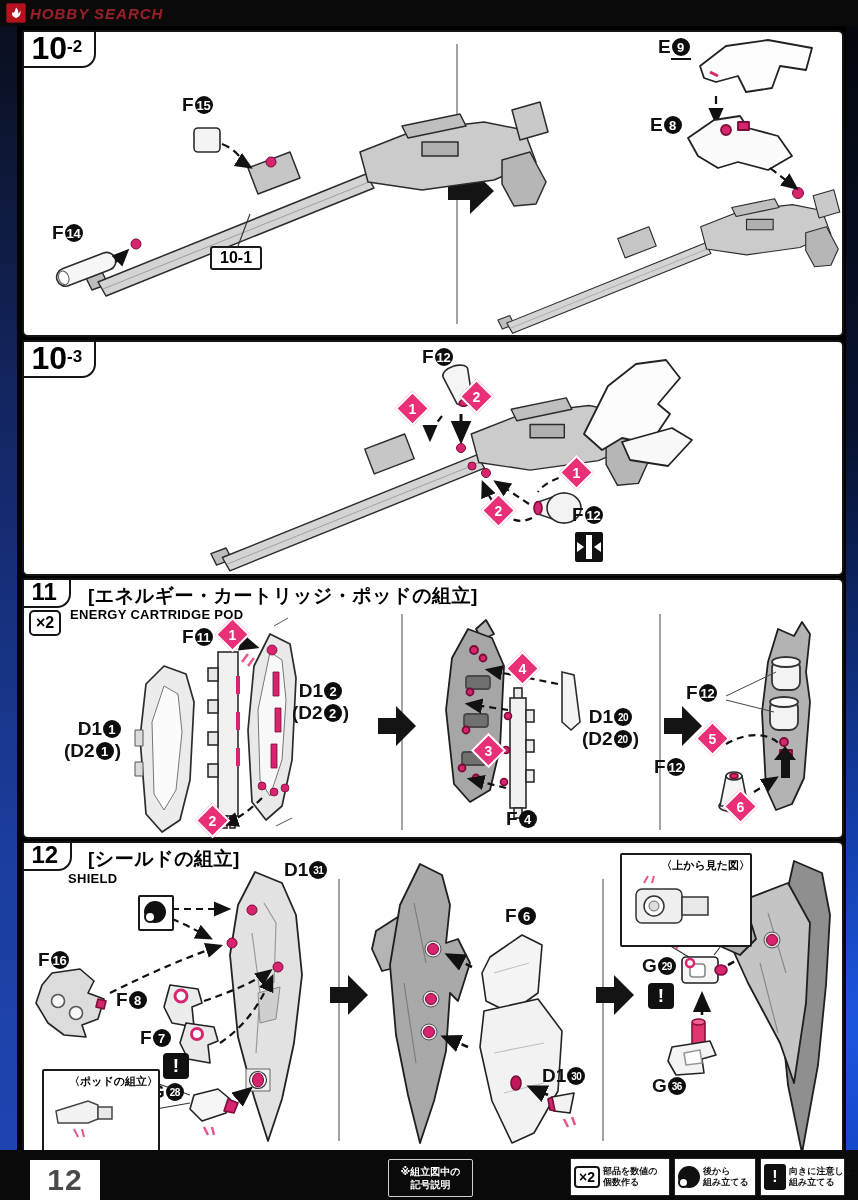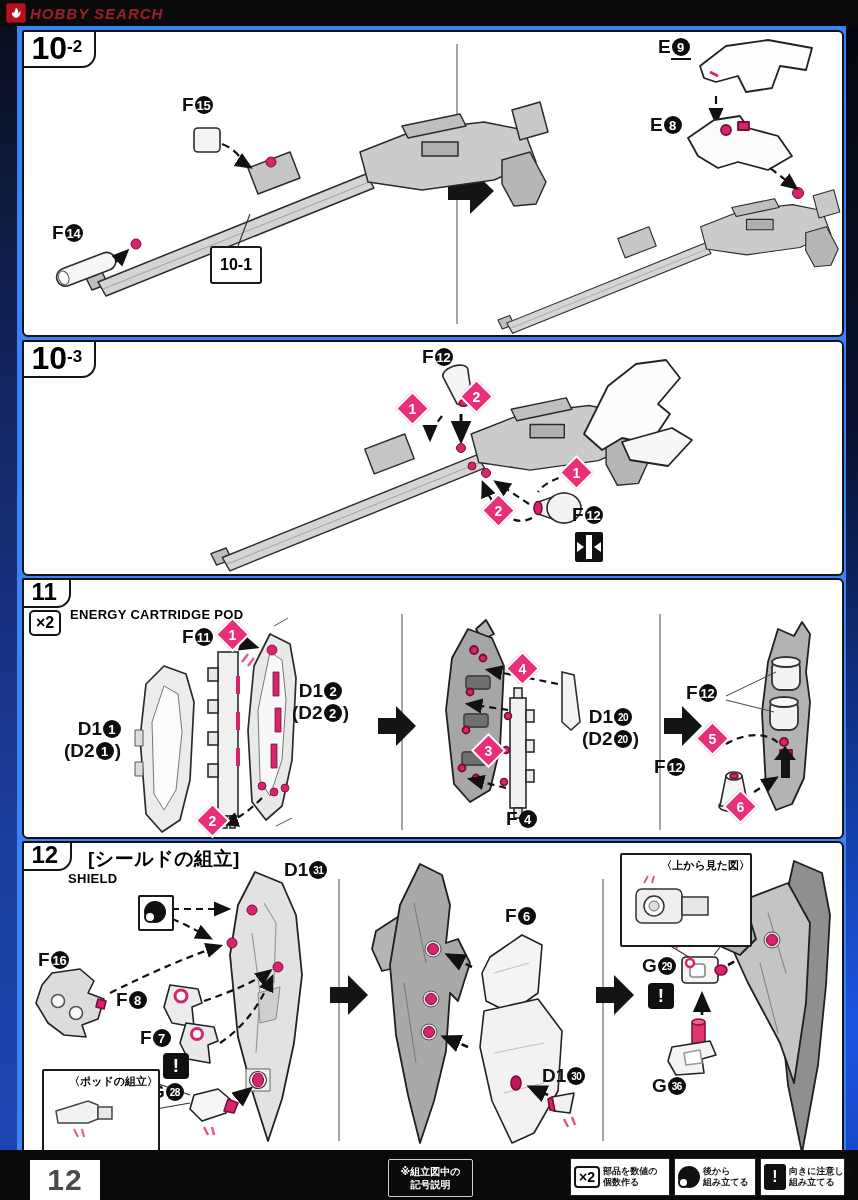--- a/index.html
+++ b/index.html
@@ -1,17 +1,17 @@
 <!DOCTYPE html>
 <html><head>
 <meta charset="utf-8">
 <style>
   html,body{margin:0;padding:0;}
   body{width:858px;height:1200px;background:#fff;font-family:"Liberation Sans","DejaVu Sans",sans-serif;position:relative;overflow:hidden;}
-  .page{position:absolute;inset:0;background:#3b82f6;}
+  .page{position:absolute;inset:0;background:#000000;}
   
   .topbar{position:absolute;left:0;top:0;width:858px;height:26px;background:#0a0a0a;display:flex;align-items:center;z-index:5;}
   .logo{display:flex;align-items:center;gap:4px;margin-left:6px;}
   .logo-box{width:18px;height:18px;background:#b5121f;border:1px solid #7e0d16;border-radius:2px;display:flex;align-items:center;justify-content:center;}
   .logo-text{color:#92222c;font-weight:bold;font-size:15px;letter-spacing:1px;text-shadow:1px 1px 0 #2a0507;font-style:italic;}
   .bottombar{position:absolute;left:0;top:1150px;width:858px;height:50px;background:#0a0a0a;z-index:5;}
   
   .edge-l{position:absolute;left:0;top:26px;width:17px;height:1174px;background:linear-gradient(180deg,#0a0f1e 0%,#13245e 30%,#1b3d9e 70%,#1e46b4 100%);}
   .edge-r{position:absolute;left:846px;top:26px;width:12px;height:1174px;background:linear-gradient(180deg,#05070d 0%,#081231 35%,#123a9e 65%,#1c55e0 85%,#1443c2 100%);}
   
@@ -29,21 +29,21 @@
   .ptitle-en{position:absolute;font-size:13px;font-weight:bold;letter-spacing:0.3px;z-index:3;}
   
   .plabel{position:absolute;font-size:19px;font-weight:bold;color:#111;display:flex;align-items:center;gap:1px;white-space:nowrap;z-index:4;}
   .plabel.two{flex-direction:column;gap:0;}
   .plabel.two .row{display:flex;align-items:center;gap:1px;}
   .plabel.two.ra{align-items:flex-end;}
   .circ{display:inline-flex;align-items:center;justify-content:center;width:18px;height:18px;border-radius:50%;background:#0d0d0d;color:#fff;font-size:13px;font-weight:bold;flex:none;}
   .circ.w2{font-size:10px;letter-spacing:-0.5px;}
   .circ.us{position:relative;}
   .circ.us:after{content:"";position:absolute;left:-1px;right:-1px;bottom:-4px;height:2px;background:#111;}
-  .subbox{position:absolute;border:2px solid #1a1a1a;border-radius:3px;background:#fff;font-weight:bold;font-size:16px;padding:8px 8px;z-index:4;}
+  .subbox{position:absolute;border:2px solid #1a1a1a;border-radius:3px;background:#fff;font-weight:bold;font-size:16px;padding:1px 8px;z-index:4;}
   
   .dia{position:absolute;width:21px;height:21px;background:#e82f77;border:2px solid #fff;transform:rotate(45deg);display:flex;align-items:center;justify-content:center;z-index:4;}
   .dia>span{transform:rotate(-45deg);color:#fff;font-weight:bold;font-size:14px;}
   
   .bs-icon{position:absolute;width:28px;height:30px;background:#101010;border-radius:2px;z-index:4;}
   .bs-icon .bar{position:absolute;left:11px;top:3px;width:6px;bottom:3px;background:#fff;}
   .bs-icon .tri{position:absolute;top:50%;margin-top:-5px;width:0;height:0;border-top:5px solid transparent;border-bottom:5px solid transparent;}
   .bs-icon .tri.l{left:2px;border-left:7px solid #fff;}
   .bs-icon .tri.r{right:2px;border-right:7px solid #fff;}
   .warn{position:absolute;width:26px;height:26px;background:#101010;border-radius:4px;color:#fff;font-weight:bold;display:flex;align-items:center;justify-content:center;z-index:4;}
@@ -303,20 +303,21 @@
       <path d="M702,164 C726,150 748,154 757,166" fill="none" stroke="#111" stroke-width="2.2" stroke-dasharray="7 5"></path>
       <path d="M730,212 L752,198" fill="none" stroke="#111" stroke-width="2.2" stroke-dasharray="7 5" marker-end="url(#ah)"></path>
       <g stroke="#2b2b2b" stroke-width="1.6">
         <ellipse cx="710" cy="226" rx="15" ry="6" fill="#f0f0f0"></ellipse>
         <polygon points="696,226 724,226 718,196 702,196" fill="#f6f6f6"></polygon>
         <ellipse cx="710" cy="196" rx="8" ry="4" fill="#ffffff"></ellipse>
         <ellipse cx="710" cy="196" rx="4" ry="2.5" fill="#d6246e" stroke="#7a0c38"></ellipse>
       </g>
     </svg>
     <div class="tab small"><span class="t-main">11</span></div>
+    <div class="ptitle-jp" style="left:64px;top:3px">[エネルギー・カートリッジ・ポッドの組立]</div>
     <div class="ptitle-en" style="left:46px;top:27px">ENERGY CARTRIDGE POD</div>
     <div class="x2" style="left:5px;top:30px">×2</div>
     <div class="plabel" style="left:158px;top:46px">
         <span>F</span>
         <span class="circ">11</span>
       </div>
     <div class="dia" style="left:196px;top:42px">
         <span>1</span>
       </div>
     <div class="plabel two ra" style="left:40px;top:138px">

